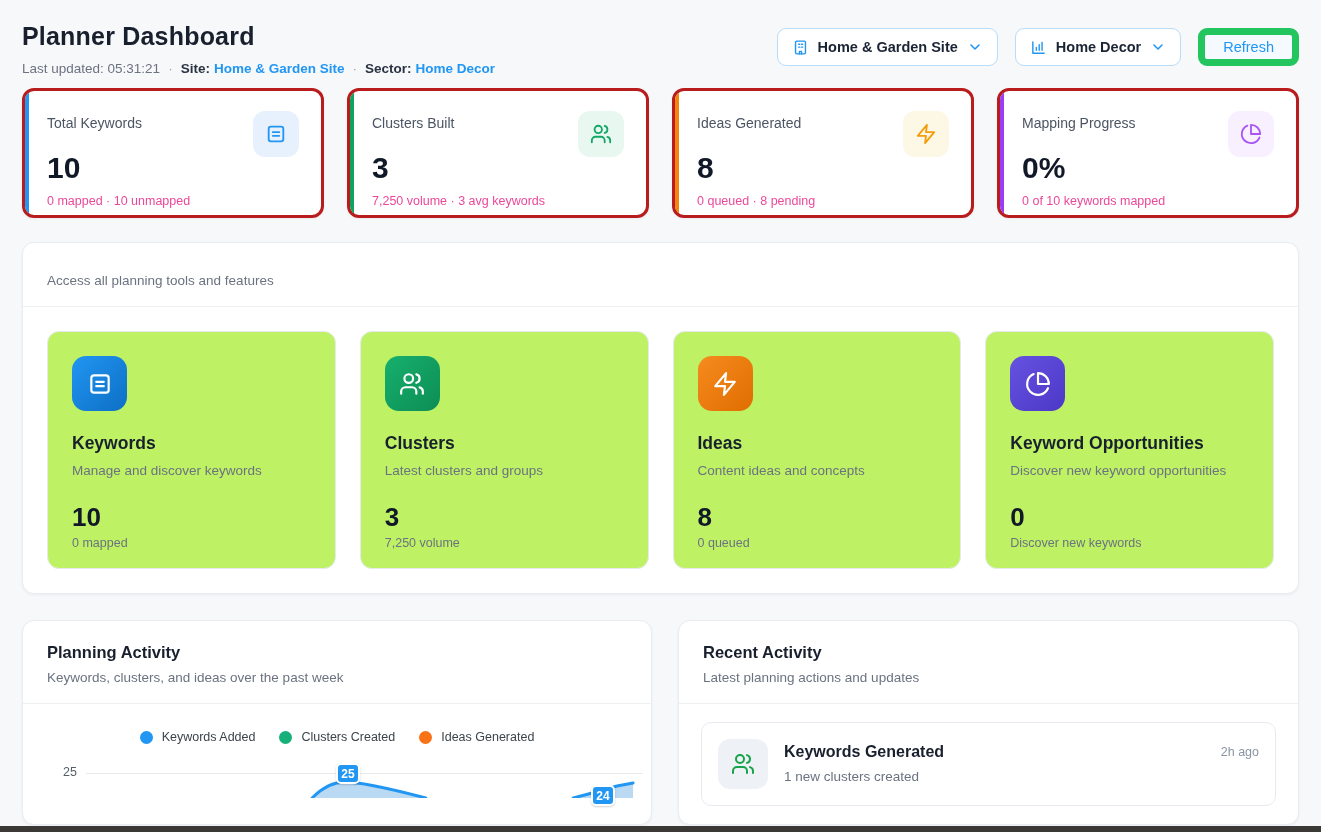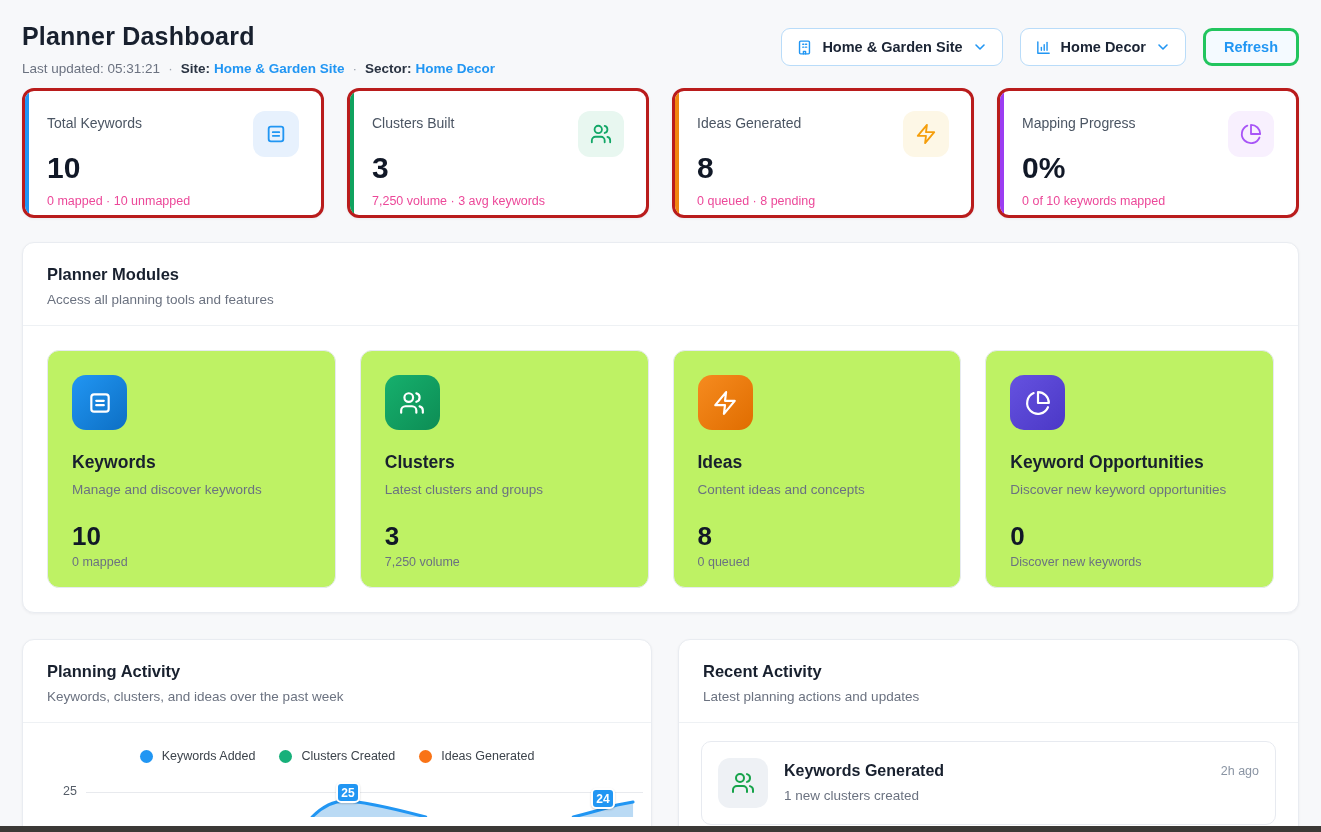--- a/index.html
+++ b/index.html
@@ -21,22 +21,22 @@
   .link { color:#2196f3; font-weight:700; cursor:pointer; }
   .controls { display:flex; gap:17px; align-items:center; margin-top:6px; }
   .ctrl-btn {
     display:flex; align-items:center; gap:9px;
     background:#ffffff; border:1px solid #b9dcf9; border-radius:9px;
     height:38px; padding:0 14px; font-size:14.5px; font-weight:700; color:#1b2434;
     cursor:pointer;
   }
   .ctrl-btn svg { display:block; }
   .refresh-btn {
-    background:#f4faff; border:3px solid #22c55e; border-radius:9px;
-    height:38px; padding:0 18px; font-size:14.5px; font-weight:700; color:#2196f3; cursor:pointer;
+    background:#f4faff; border:7px solid #22c55e; border-radius:9px;
+    height:38px; padding:0 18px; font-size:14.5px; font-weight:400; color:#2196f3; cursor:pointer;
   }
 
   
   .stats { display:grid; grid-template-columns:repeat(4,1fr); gap:23px; margin-top:12px; }
   .stat-card {
     background:#fff; border:3px solid #b91c1c; border-radius:12px;
     box-shadow:0 1px 3px rgba(16,24,40,.05);
     padding:20px 22px 18px 22px; height:130px; position:relative; overflow:hidden;
   }
   .stat-card::before { content:""; position:absolute; left:0; top:0; bottom:0; width:4px; }
@@ -93,21 +93,21 @@
   .gridline { position:absolute; left:63px; right:8px; top:15px; height:1px; background:#e8eaee; }
   .chart-svg { position:absolute; inset:0; width:100%; height:100%; }
   .pt-badge {
     position:absolute; min-width:24px; height:21px; padding:0 3px;
     background:#2196f3; border:2px solid #fff; border-radius:5px;
     color:#fff; font-size:12px; font-weight:700;
     display:flex; align-items:center; justify-content:center;
     box-shadow:0 1px 2px rgba(0,0,0,.18);
   }
   .badge-1 { left:313px; top:5px; }
-  .badge-2 { left:568px; top:11px; }
+  .badge-2 { left:568px; top:27px; }
 
   
   .activity-body { padding:18px 22px; }
   .activity-item {
     border:1px solid #e7eaf0; border-radius:10px; background:#fff;
     padding:16px; display:flex; gap:16px; align-items:flex-start;
   }
   .activity-icon { width:50px; height:50px; border-radius:12px; background:#eef1f5; color:#16a34a;
     display:flex; align-items:center; justify-content:center; flex:0 0 auto; }
   .activity-main { flex:1; padding-top:4px; }
@@ -221,21 +221,20 @@
             </svg>
         </div>
       </div>
       <div class="stat-value">0%</div>
       <div class="stat-sub">0 of 10 keywords mapped</div>
     </div>
   </div>
 
   <div class="panel">
     <div class="panel-head">
-      <div class="panel-title">Planner Modules</div>
       <div class="panel-sub">Access all planning tools and features</div>
     </div>
     <div class="modules-body">
       <div class="module-card">
         <div class="module-icon mi-blue">
           <svg width="26" height="26" viewBox="0 0 24 24" fill="none" stroke="currentColor" stroke-width="2" stroke-linecap="round" stroke-linejoin="round">
               <rect x="4" y="4" width="16" height="16" rx="2.5"></rect>
               <path d="M8.5 10h7M8.5 14h7"></path>
             </svg>
         </div>

